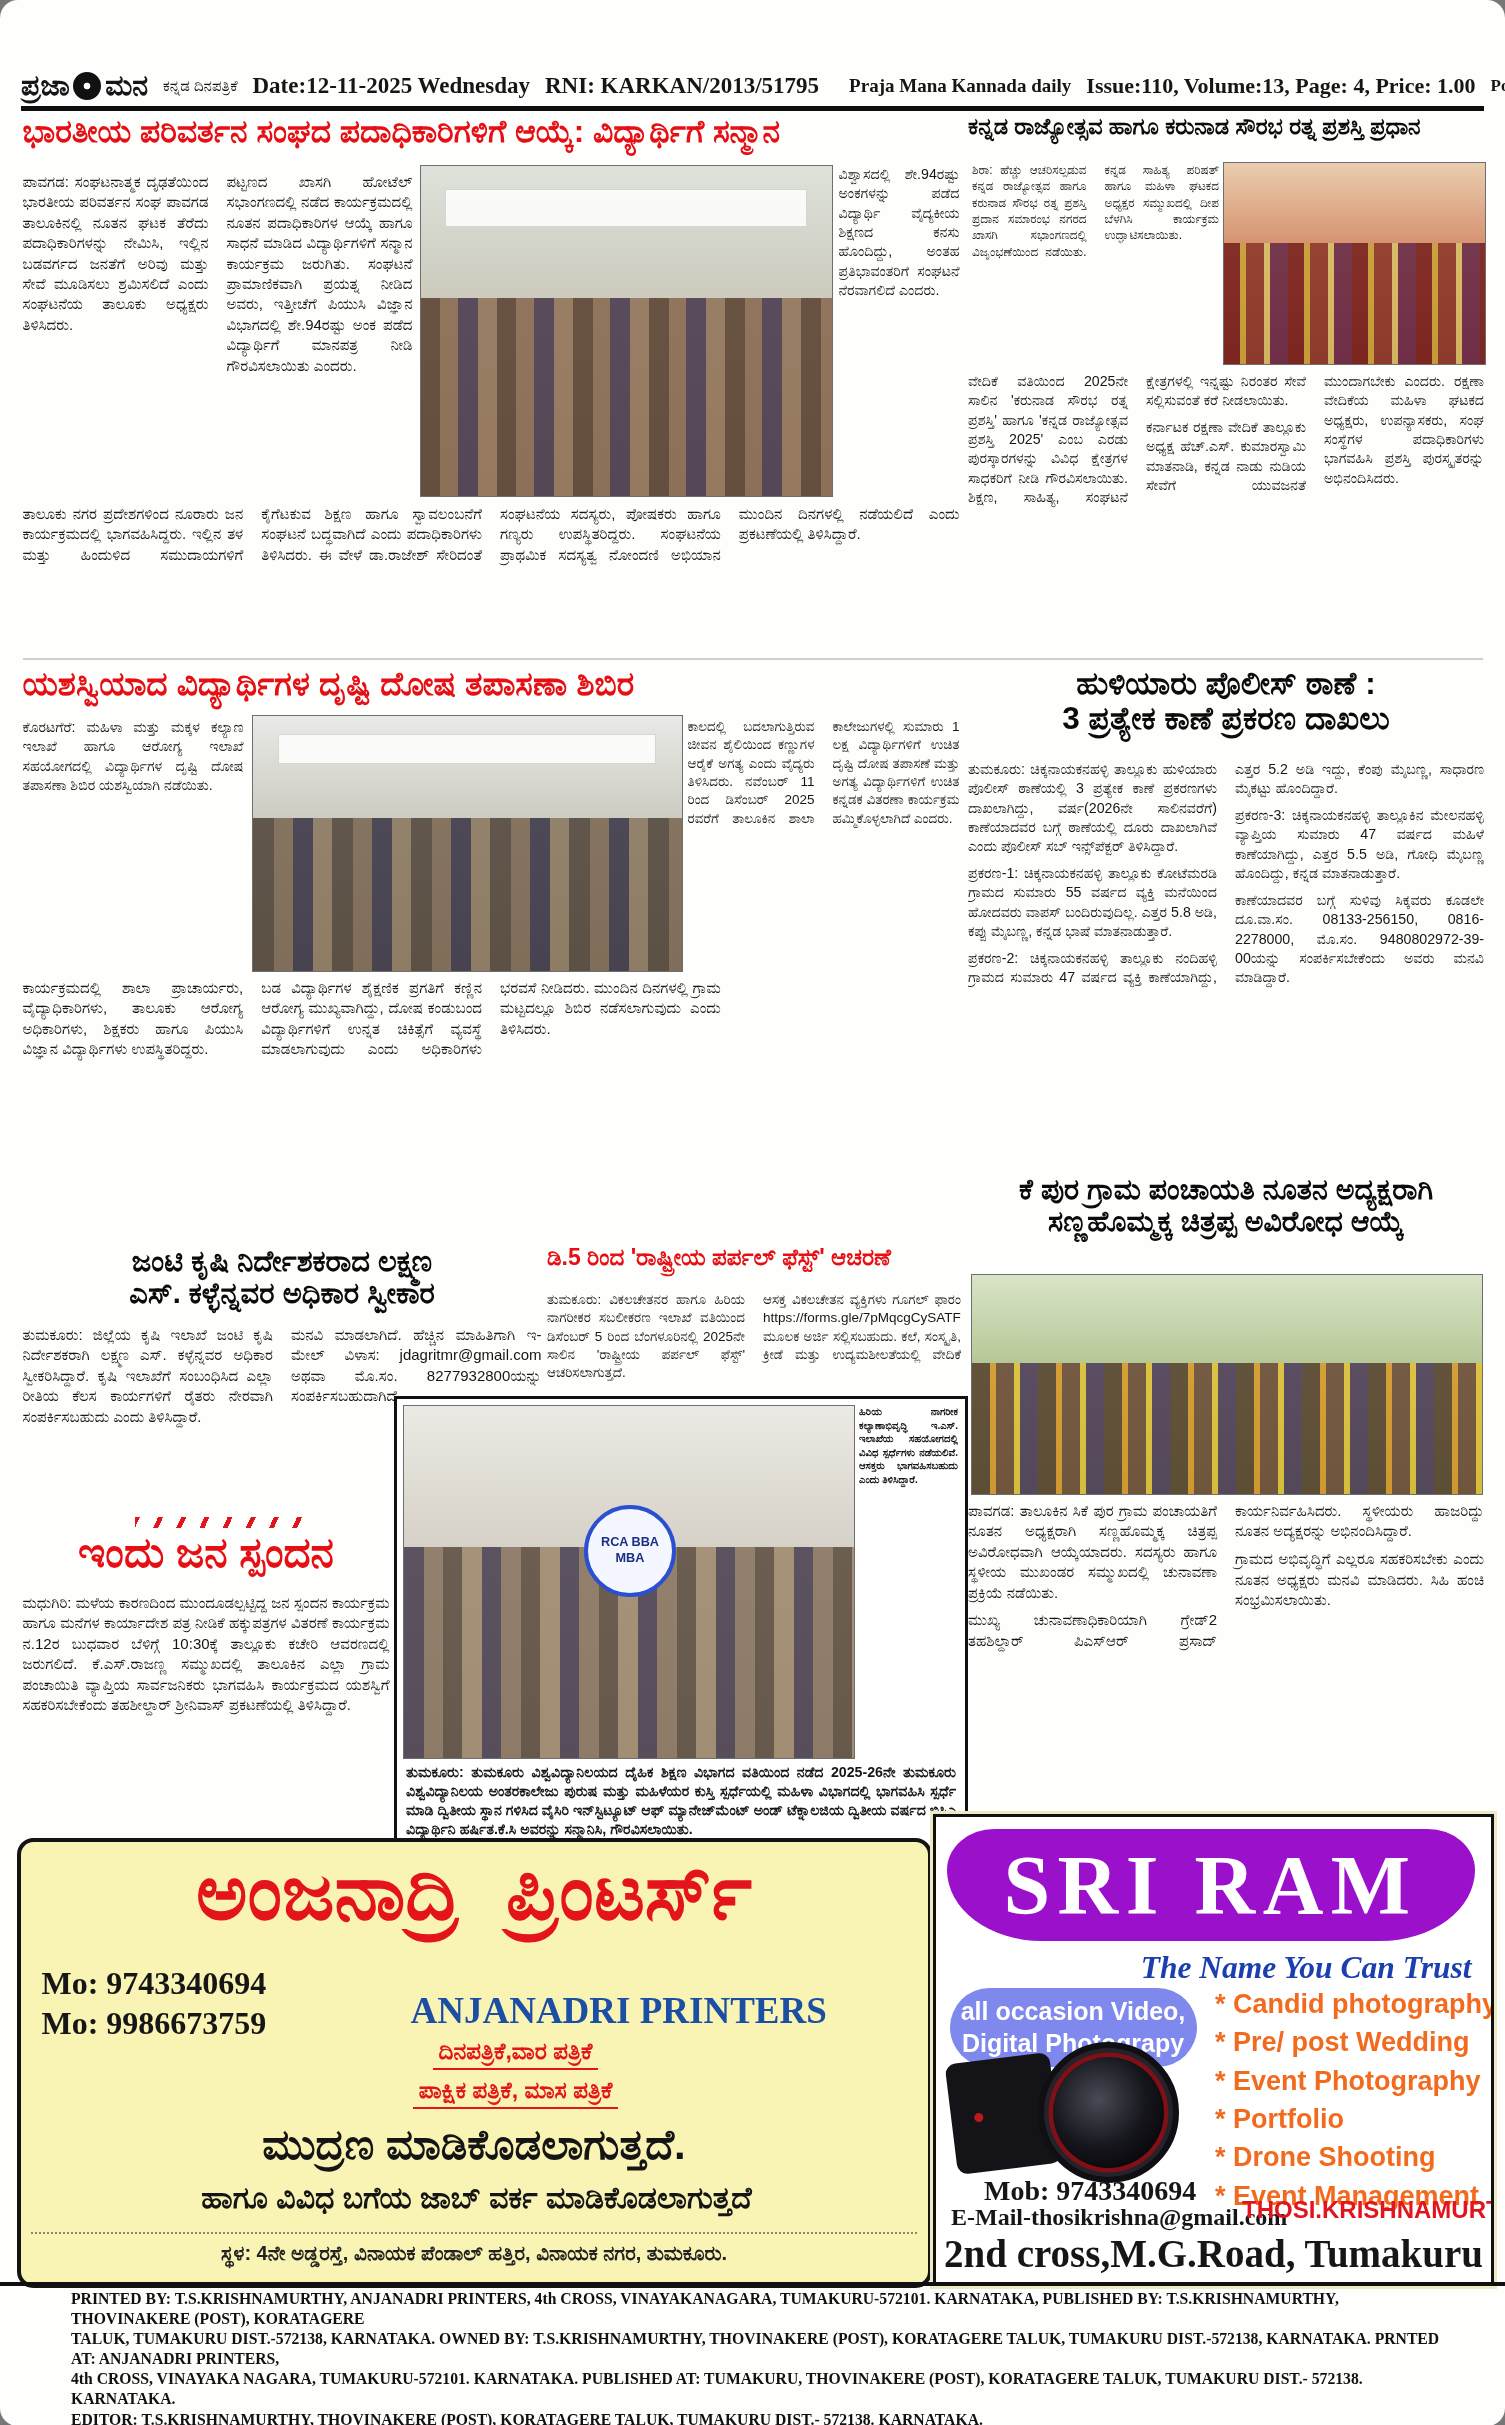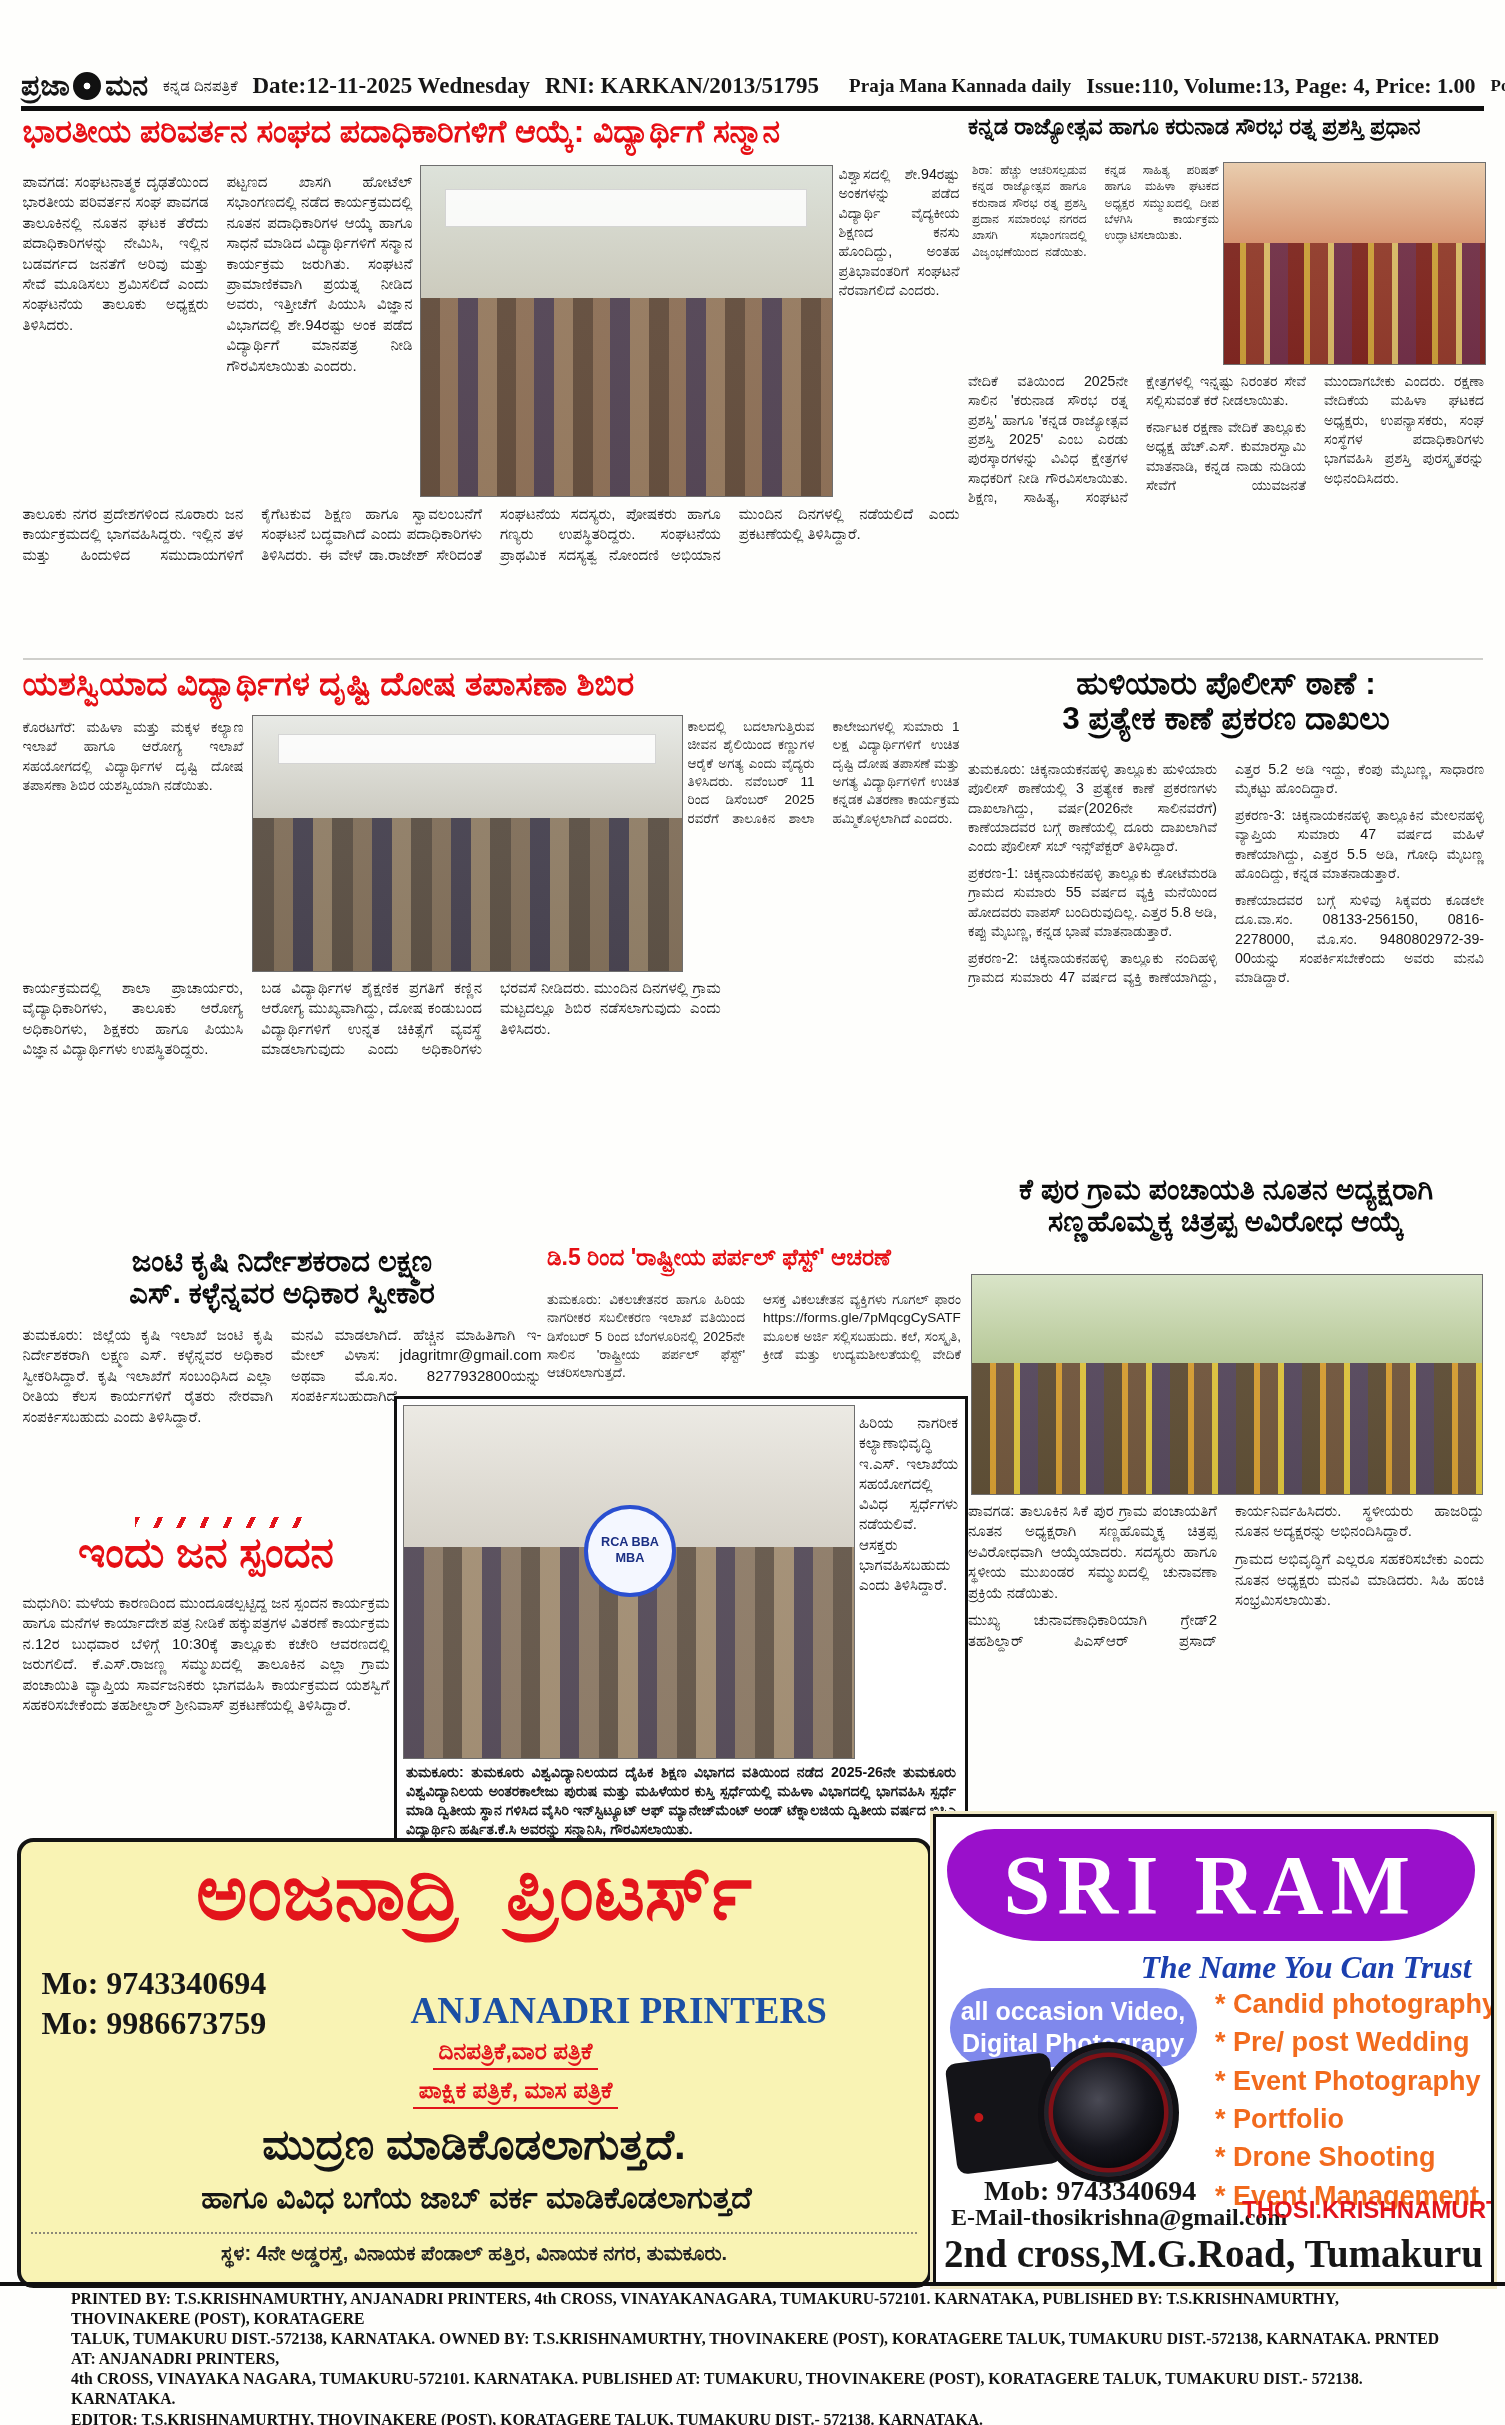--- a/index.html
+++ b/index.html
@@ -1,17 +1,17 @@
 <!DOCTYPE html>
 <html style="font-size:12px"><head>
 <meta charset="utf-8">
 <style>
   html,body{margin:0;padding:0;background:#777;}
   .page{position:relative;width:1505px;height:2426px;background:#fefefc;
-        font-family:"Liberation Sans",sans-serif;color:#161616;overflow:hidden;}
+        font-family:"Liberation Sans",sans-serif;color:#161616;overflow:hidden;border-radius:18px;}
 
   
   .masthead{position:absolute;left:21px;top:66px;width:1463px;height:40px;
             border-bottom:5.2px solid #0e0e0e;display:flex;align-items:center;gap:15px;}
   .logo{display:flex;align-items:center;gap:3.7px;font-weight:bold;font-size:28.5px;white-space:nowrap;}
   .emblem{width:24px;height:24px;border-radius:50%;
           background:radial-gradient(circle at 50% 50%,#fff 0 3px,#111 3.7px 100%);
           border:2.2px solid #111;flex:0 0 auto;}
   .mast-tag{font-size:15px;white-space:nowrap;}
   .mserif{font-family:"Liberation Serif",serif;font-weight:bold;white-space:nowrap;}
@@ -58,22 +58,22 @@
   .rule-light{position:absolute;left:22.5px;width:1460px;height:1.5px;background:#cfcfcb;}
   .red-dashes{position:absolute;height:10.5px;
               background:repeating-linear-gradient(115deg,#e3141b 0 4.5px,transparent 4.5px 21px);}
   .black-rule{position:absolute;left:0;width:1505px;background:#101010;}
 
   
   .pf-box{position:absolute;left:394px;top:1396px;width:568px;height:471px;
           border:3px solid #111;background:#fff;}
   .pf-caption{position:absolute;left:9px;right:9px;top:364px;height:99px;
               font-size:14.2px;line-height:1.33;text-align:justify;font-weight:bold;overflow:hidden;}
-  .pf-col3{position:absolute;left:462px;top:14px;width:99px;height:352px;
-           font-size:15px;line-height:1.35;text-align:justify;overflow:hidden;}
+  .pf-col3{position:absolute;left:462px;top:6px;width:99px;height:352px;
+           font-size:10px;line-height:1.35;text-align:justify;overflow:hidden;font-weight:bold;}
 
   
   .ad-anj{position:absolute;left:16.5px;top:1838px;width:907px;height:442px;
           background:#f9f3b4;border:4.5px solid #141414;border-radius:16.5px;overflow:hidden;}
   .anj-title{position:absolute;left:0;right:0;top:7.5px;text-align:center;
              color:#e3141b;font-weight:bold;font-size:78px;line-height:1.25;white-space:nowrap;font-family:Liberation Mono, monospace;}
   .anj-mo{position:absolute;left:21px;font-family:"Liberation Serif",serif;
           font-weight:bold;font-size:32px;white-space:nowrap;}
   .anj-en{position:absolute;left:390px;top:147px;color:#1b4fa4;
           font-family:"Liberation Serif",serif;font-weight:bold;font-size:37px;white-space:nowrap;}

